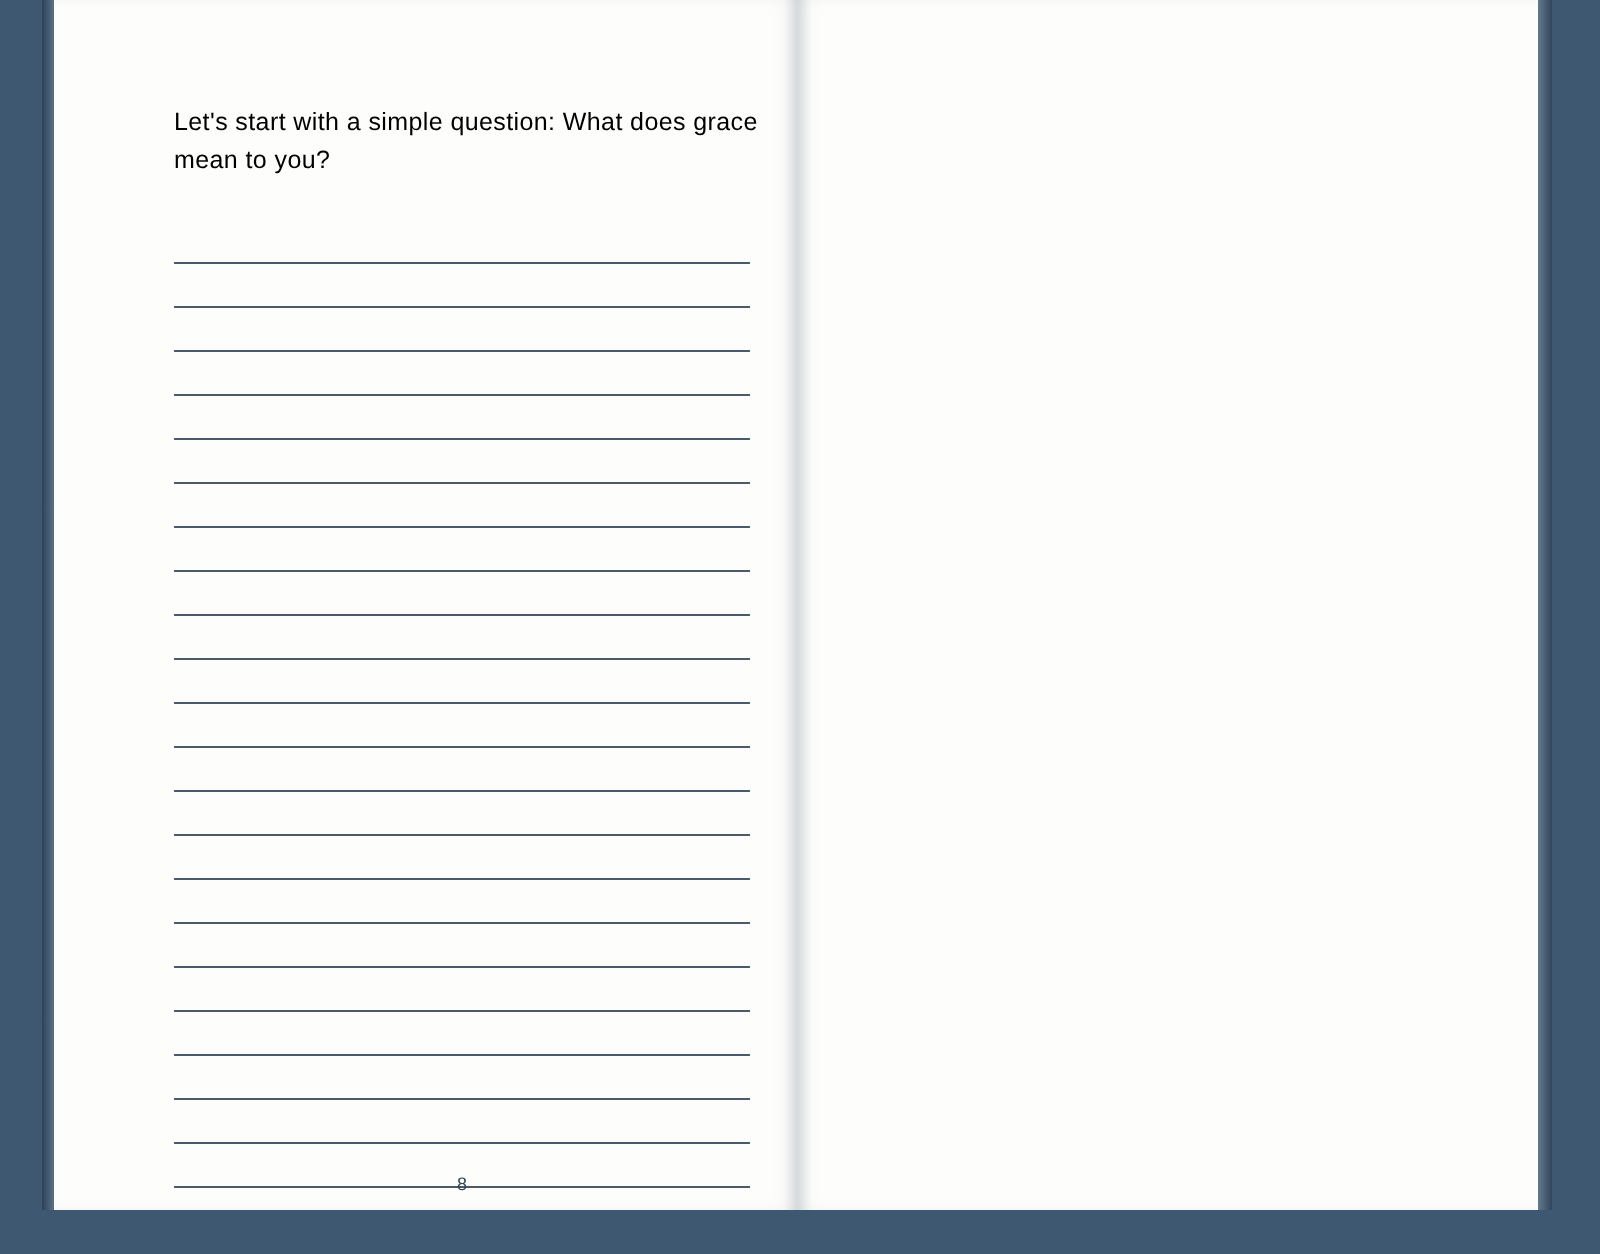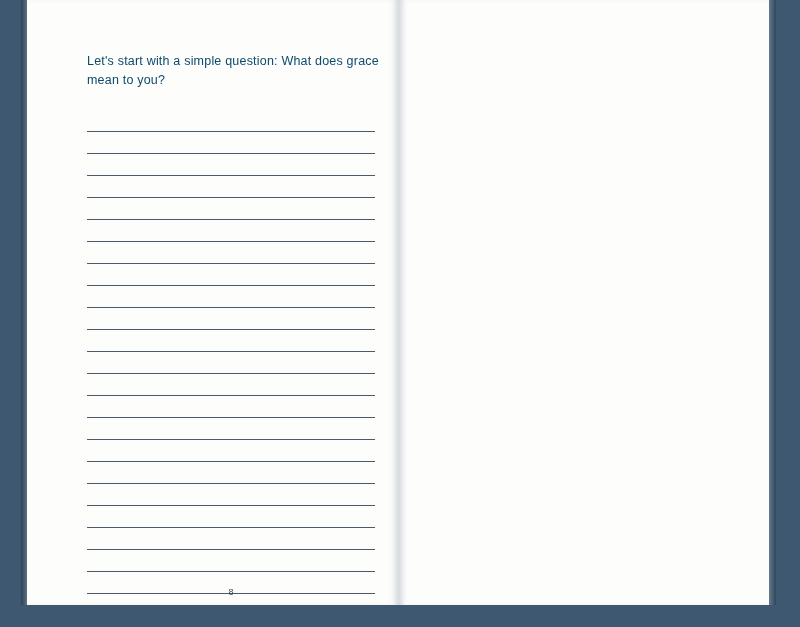--- a/index.html
+++ b/index.html
@@ -69,21 +69,21 @@
   .bottom-bar {
     position: absolute;
     left: 0;
     top: 605px;
     width: 800px;
     height: 22px;
     background: #3e5871;
   }
   .prompt {
     position: absolute;
-    color: #0c4a6e;
+    color: #000000;
     font-size: 12.5px;
     line-height: 19px;
     letter-spacing: 0.2px;
   }
   .prompt-left {
     left: 60px;
     top: 52px;
     width: 292px;
   }
   .lines {

